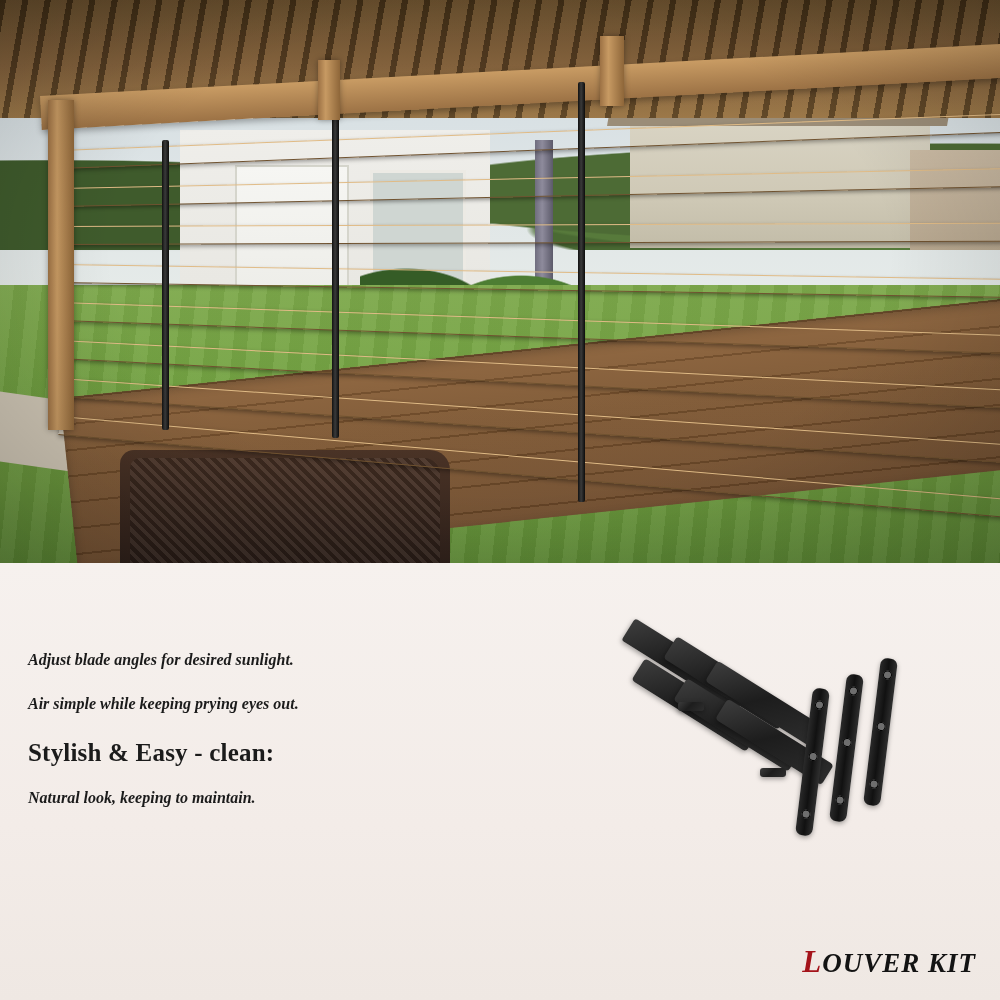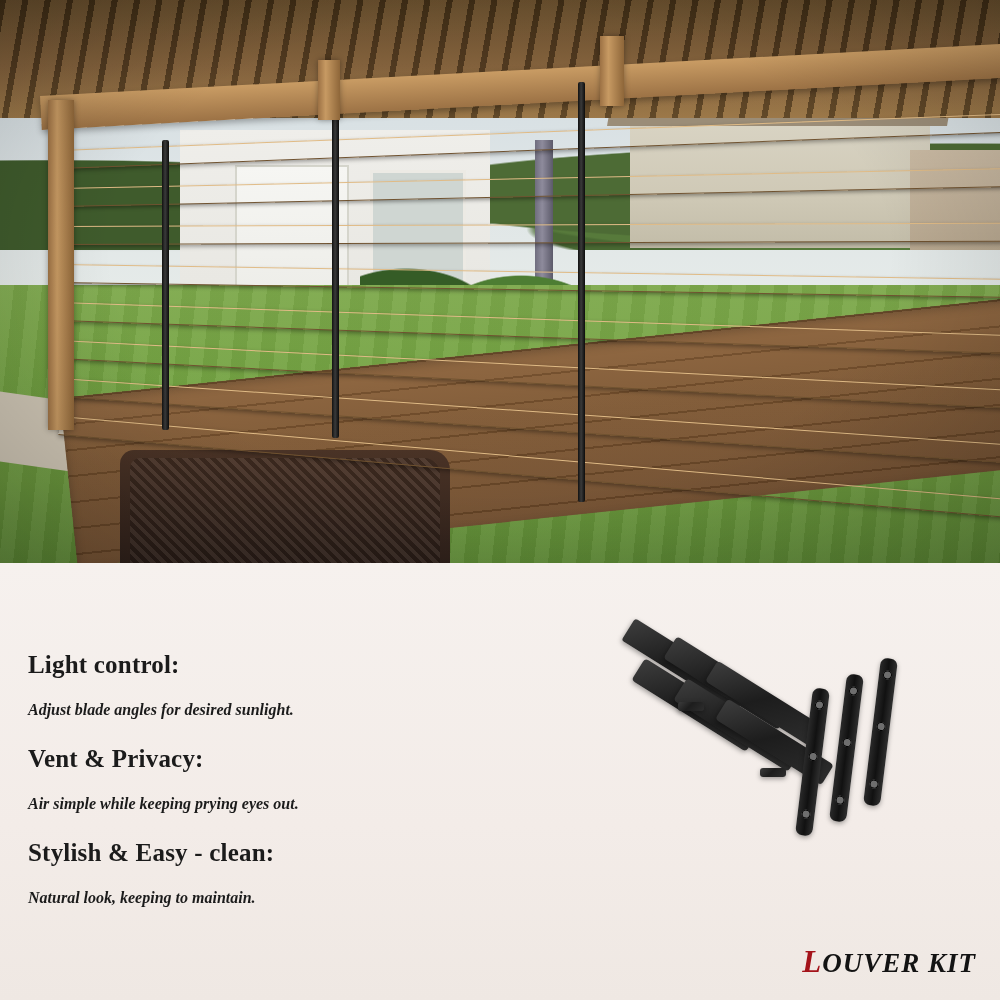--- a/index.html
+++ b/index.html
@@ -301,23 +301,21 @@
     <div class="post" style="left:48px; top:100px; width:26px; height:330px;"></div>
     <div class="post" style="left:318px; top:60px; width:22px; height:60px;"></div>
     <div class="post" style="left:600px; top:36px; width:24px; height:70px;"></div>
 
     <div class="vignette"></div>
   </div>
 
   <div class="panel">
 
     <div class="copy">
-      <p class="line-head">Light control:</p>
       <p class="line-sub">Adjust blade angles for desired sunlight.</p>
-      <p class="line-head">Vent &amp; Privacy:</p>
       <p class="line-sub">Air simple while keeping prying eyes out.</p>
       <p class="line-head">Stylish &amp; Easy - clean:</p>
       <p class="line-sub">Natural look, keeping to maintain.</p>
     </div>
 
     <div class="brand">
       <span class="cap">L</span><span>OUVER KIT</span>
     </div>
   </div>
 

